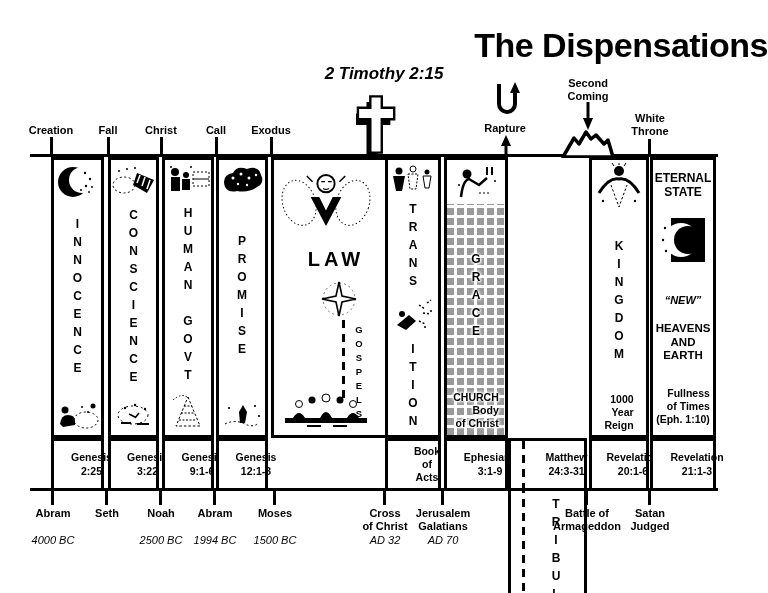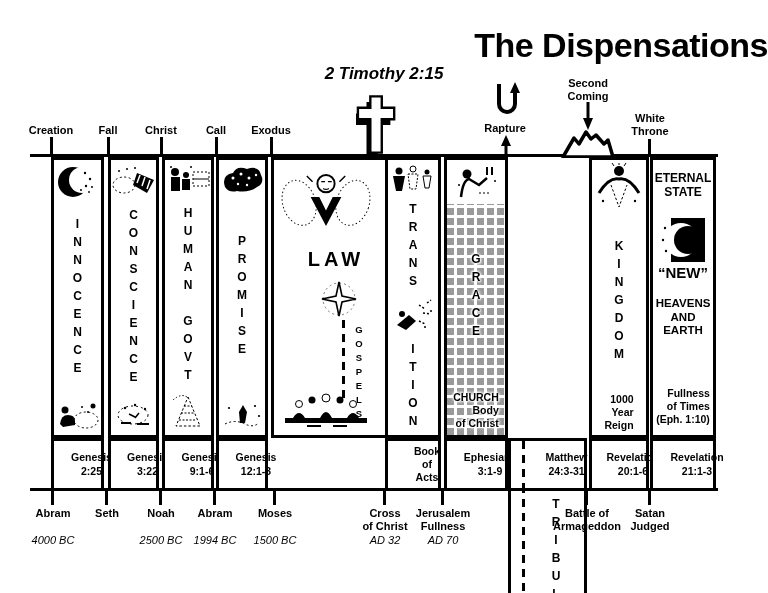--- a/index.html
+++ b/index.html
@@ -49,21 +49,21 @@
   
   .col-trib{display:block;position:relative;}
   .trib-dash{left:11px;top:44px;bottom:0;}
   .trib-art{position:absolute;top:2px;left:8px;right:0;display:flex;justify-content:center;}
   .trib-title{position:absolute;top:56px;left:39px;}
   .ref-matthew span{padding-left:10px;}
   
   .col-eternal{justify-content:flex-start;}
   .et-header{margin-top:8px;font-size:12px;font-weight:bold;text-align:center;line-height:1.2;white-space:pre-line;}
   .et-art{margin-top:16px;}
-  .et-new{font-size:15px;font-weight:bold;text-align:center;}
+  .et-new{margin-top:30px;font-size:11px;font-weight:bold;text-align:center;font-style:italic;}
   .et-body{margin-top:16px;font-size:11.5px;font-weight:bold;text-align:center;line-height:1.2;white-space:pre-line;}
   .et-ftr{margin-top:auto;margin-bottom:6px;}
 </style>
 </head>
 <body>
 
 <div class="stage">
 
   <div class="title">The Dispensations</div>
   <div class="subtitle">2 Timothy 2:15</div>
@@ -408,21 +408,21 @@
   <div class="blabel" style="left:233px;width:84px;top:507px">Moses</div>
   <div class="bdate" style="left:233px;width:84px;top:534px">1500 BC</div>
 
   <div class="tick" style="left:383px;top:491px;height:14px"></div>
   <div class="blabel" style="left:343px;width:84px;top:507px">Cross
 of Christ</div>
   <div class="bdate" style="left:343px;width:84px;top:534px">AD 32</div>
 
   <div class="tick" style="left:441px;top:491px;height:14px"></div>
   <div class="blabel" style="left:401px;width:84px;top:507px">Jerusalem
-Fullness</div>
+Galatians</div>
   <div class="bdate" style="left:401px;width:84px;top:534px">AD 70</div>
 
   <div class="tick" style="left:585px;top:491px;height:14px"></div>
   <div class="blabel" style="left:543px;width:88px;top:507px">Battle of
 Armageddon</div>
 
   <div class="tick" style="left:648px;top:491px;height:14px"></div>
   <div class="blabel" style="left:608px;width:84px;top:507px">Satan
 Judged</div>
 

